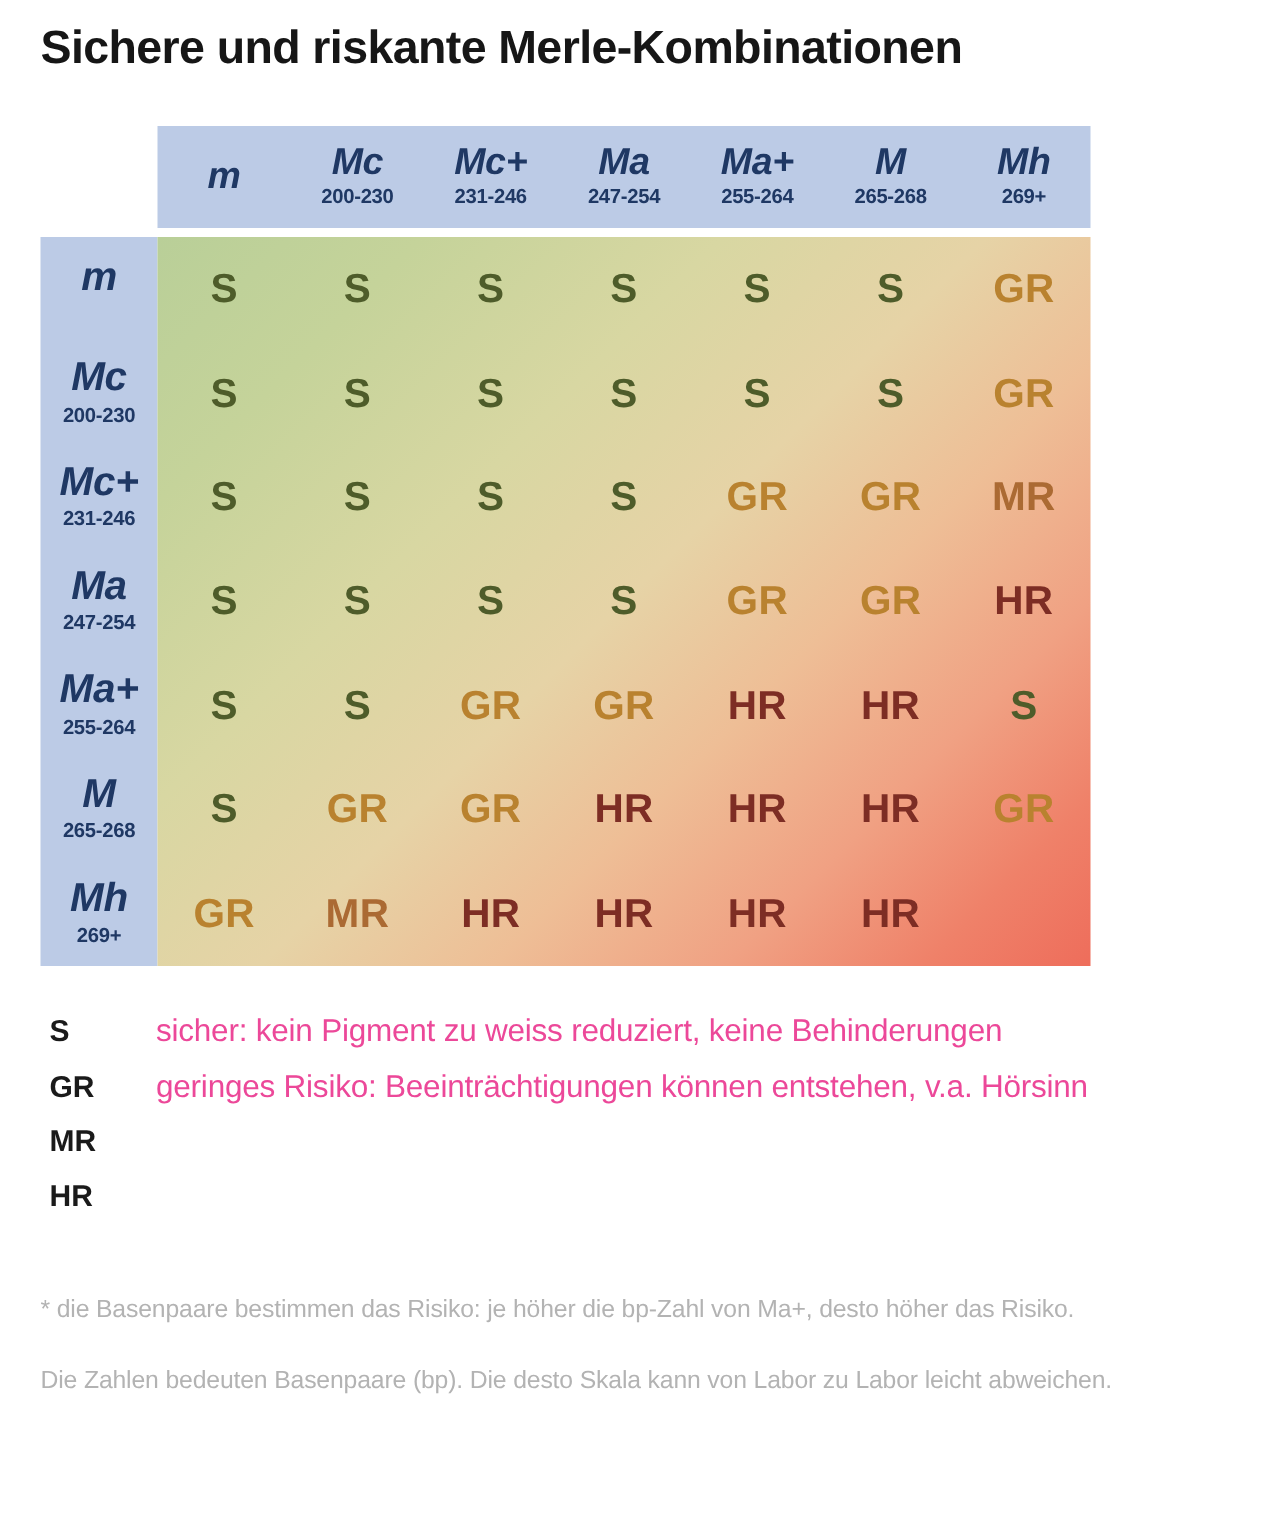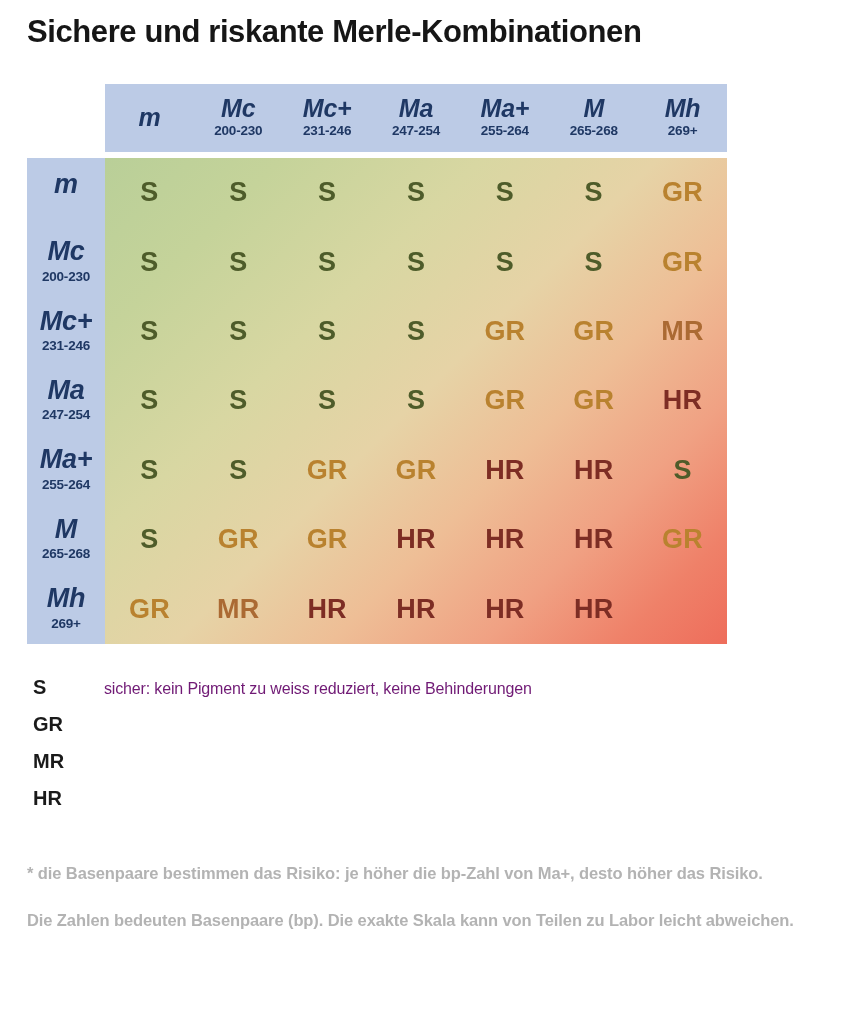--- a/index.html
+++ b/index.html
@@ -159,41 +159,40 @@
     width: 77px;
     flex: 0 0 77px;
     font-size: 20px;
     font-weight: bold;
     color: #1a1a1a;
     text-align: left;
     padding-left: 6px;
     box-sizing: border-box;
   }
   .legend-text {
-    font-size: 16px;
-    color: #701a75;
+    font-size: 21px;
+    color: #ec4899;
     white-space: nowrap;
     letter-spacing: -0.15px;
   }
 
   
   #footnotes {
     position: absolute;
     left: 27px;
     top: 860px;
     width: 800px;
     color: #b3b3b3;
   }
   .foot-block { margin-bottom: 20px; }
   .foot-line {
     font-size: 16.5px;
     line-height: 27px;
     white-space: nowrap;
     letter-spacing: -0.1px;
-    font-weight: bold;
   }
 </style>
 </head>
 <body>
 
 <div id="page-title">Sichere und riskante Merle-Kombinationen</div>
 
 <div id="matrix">
   <div id="col-header">
       <div class="col-head no-bp">
@@ -307,29 +306,30 @@
     </div>
 </div>
 
 <div id="legend">
     <div class="legend-row">
       <div class="legend-code">S</div>
       <div class="legend-text">sicher: kein Pigment zu weiss reduziert, keine Behinderungen</div>
     </div>
     <div class="legend-row">
       <div class="legend-code">GR</div>
+      <div class="legend-text">geringes Risiko: Beeinträchtigungen können entstehen, v.a. Hörsinn</div>
     </div>
     <div class="legend-row">
       <div class="legend-code">MR</div>
     </div>
     <div class="legend-row">
       <div class="legend-code">HR</div>
     </div>
   </div>
 
 <div id="footnotes">
     <div class="foot-block">
       <div class="foot-line">* die Basenpaare bestimmen das Risiko: je höher die bp-Zahl von Ma+, desto höher das Risiko.</div>
     </div>
     <div class="foot-block">
-      <div class="foot-line">Die Zahlen bedeuten Basenpaare (bp). Die exakte Skala kann von Teilen zu Labor leicht abweichen.</div>
+      <div class="foot-line">Die Zahlen bedeuten Basenpaare (bp). Die desto Skala kann von Labor zu Labor leicht abweichen.</div>
     </div>
   </div>
 
 </body></html>

